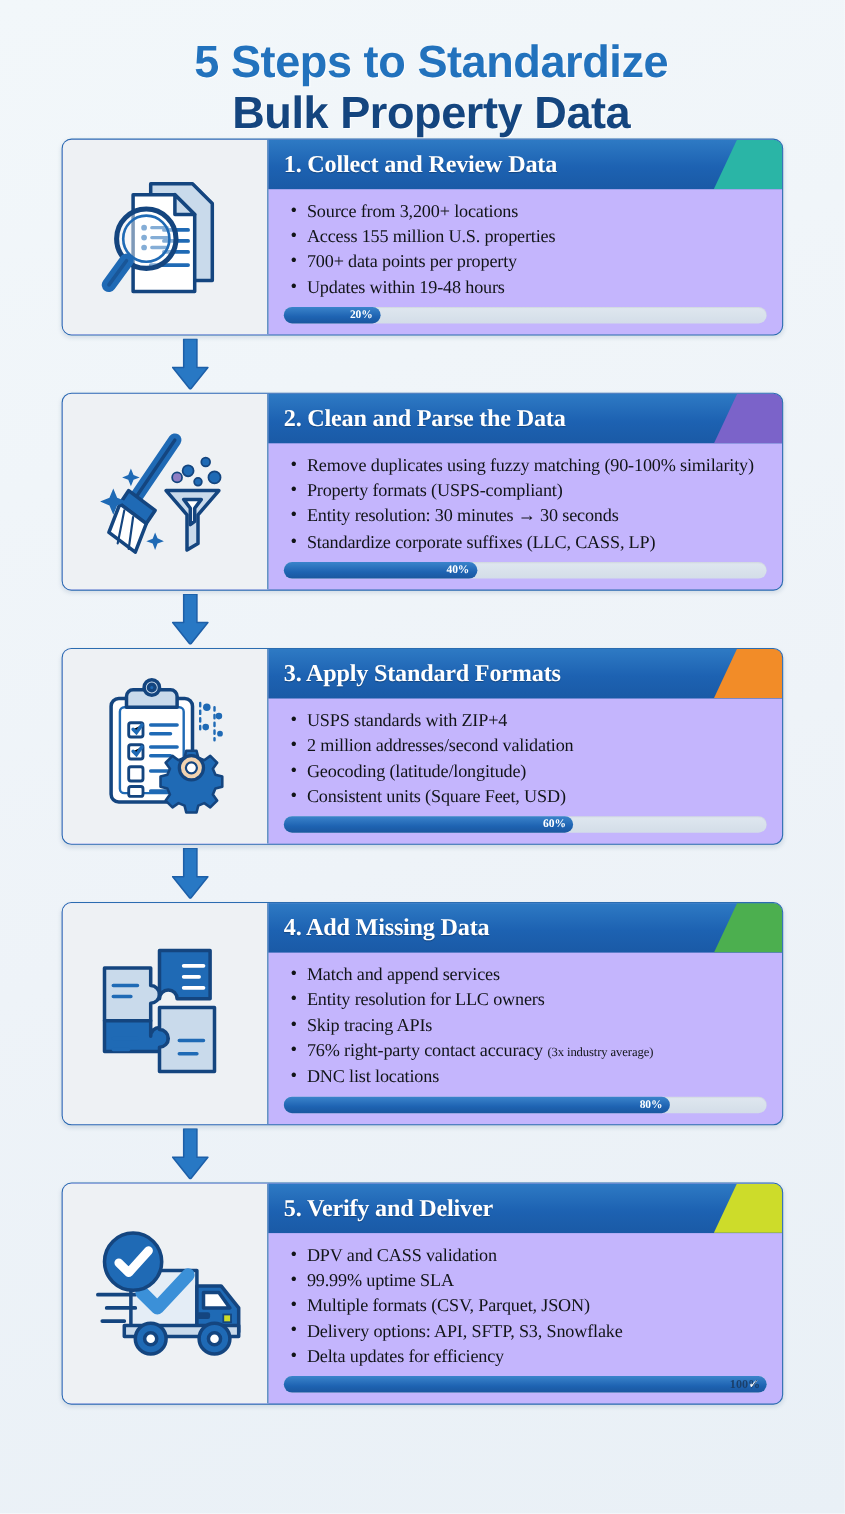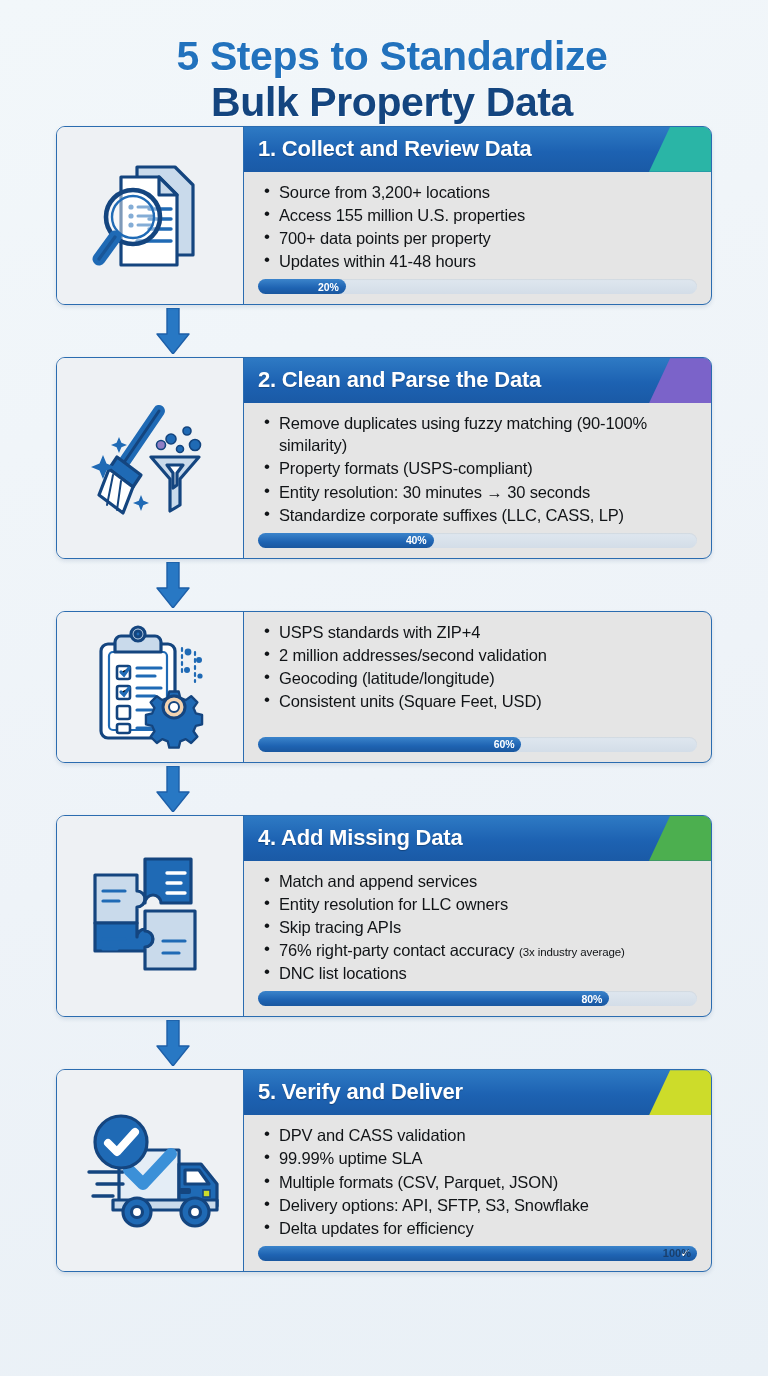--- a/index.html
+++ b/index.html
@@ -44,25 +44,26 @@
     margin: 0;
     padding: 0 56px;
     position: relative;
   }
 
   .step-block { position: relative; }
 
   .card {
     position: relative;
     display: flex;
-    background: #e5e5e5;
+    background: #c4b5fd;
     border: 1.6px solid #2b6cb0;
     border-radius: 9px;
     box-shadow: 0 2px 4px rgba(20,60,110,0.13);
     overflow: hidden;
+    font-family: Liberation Serif, serif;
   }
 
   .icon-pane {
     width: 186px;
     flex: 0 0 186px;
     background: #eef1f4;
     border-right: 1.6px solid #2b6cb0;
     display: flex;
     align-items: center;
     justify-content: center;
@@ -220,21 +221,21 @@
       </div>
       <div class="body-pane">
         <div class="card-header">
           <span class="corner-accent" style="background:#2ab5a6"></span>
           <span class="htitle">1. Collect and Review Data</span>
         </div>
         <ul class="bullets">
             <li><span>Source from 3,200+ locations</span></li>
             <li><span>Access 155 million U.S. properties</span></li>
             <li><span>700+ data points per property</span></li>
-            <li><span>Updates within 41-48 hours</span></li>
+            <li><span>Updates within 19-48 hours</span></li>
           </ul>
         <div class="progress-row">
           <div class="progress-track">
             <div class="progress-fill" style="width:20%">
                 <span class="progress-label">20%</span>
               </div>
 
           </div>
         </div>
       </div>
@@ -340,20 +341,24 @@
                 <circle cx="112" cy="58" r="3"></circle>
                 <circle cx="125" cy="64" r="2.6"></circle>
               </g>
         <g stroke="#1f6ab5" stroke-width="2.2" stroke-dasharray="3 4" stroke-linecap="round">
                 <path d="M107 36v26M120 40v30"></path>
               </g>
       </svg>
           </span>
       </div>
       <div class="body-pane">
+        <div class="card-header">
+          <span class="corner-accent" style="background:#f28c28"></span>
+          <span class="htitle">3. Apply Standard Formats</span>
+        </div>
         <ul class="bullets">
             <li><span>USPS standards with ZIP+4</span></li>
             <li><span>2 million addresses/second validation</span></li>
             <li><span>Geocoding (latitude/longitude)</span></li>
             <li><span>Consistent units (Square Feet, USD)</span></li>
           </ul>
         <div class="progress-row">
           <div class="progress-track">
             <div class="progress-fill" style="width:60%">
                 <span class="progress-label">60%</span>

